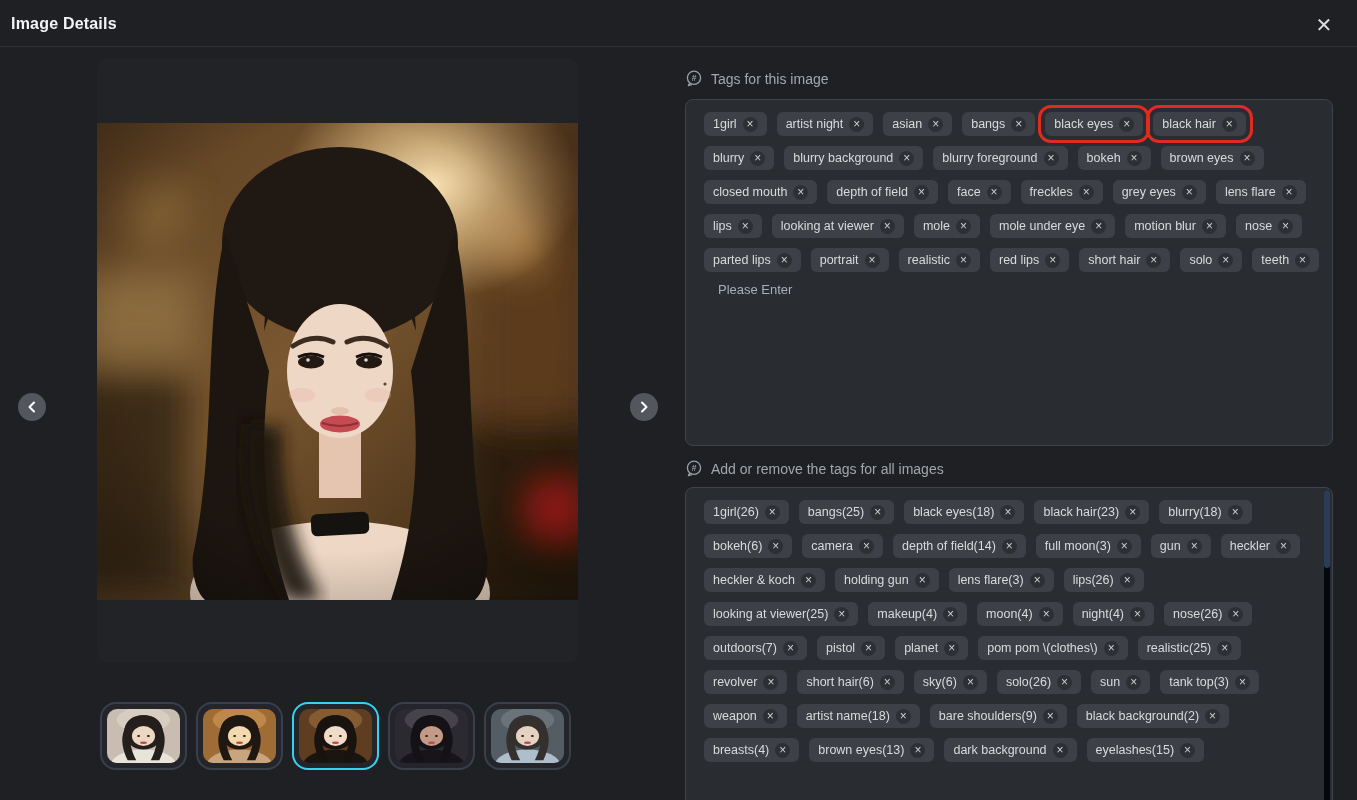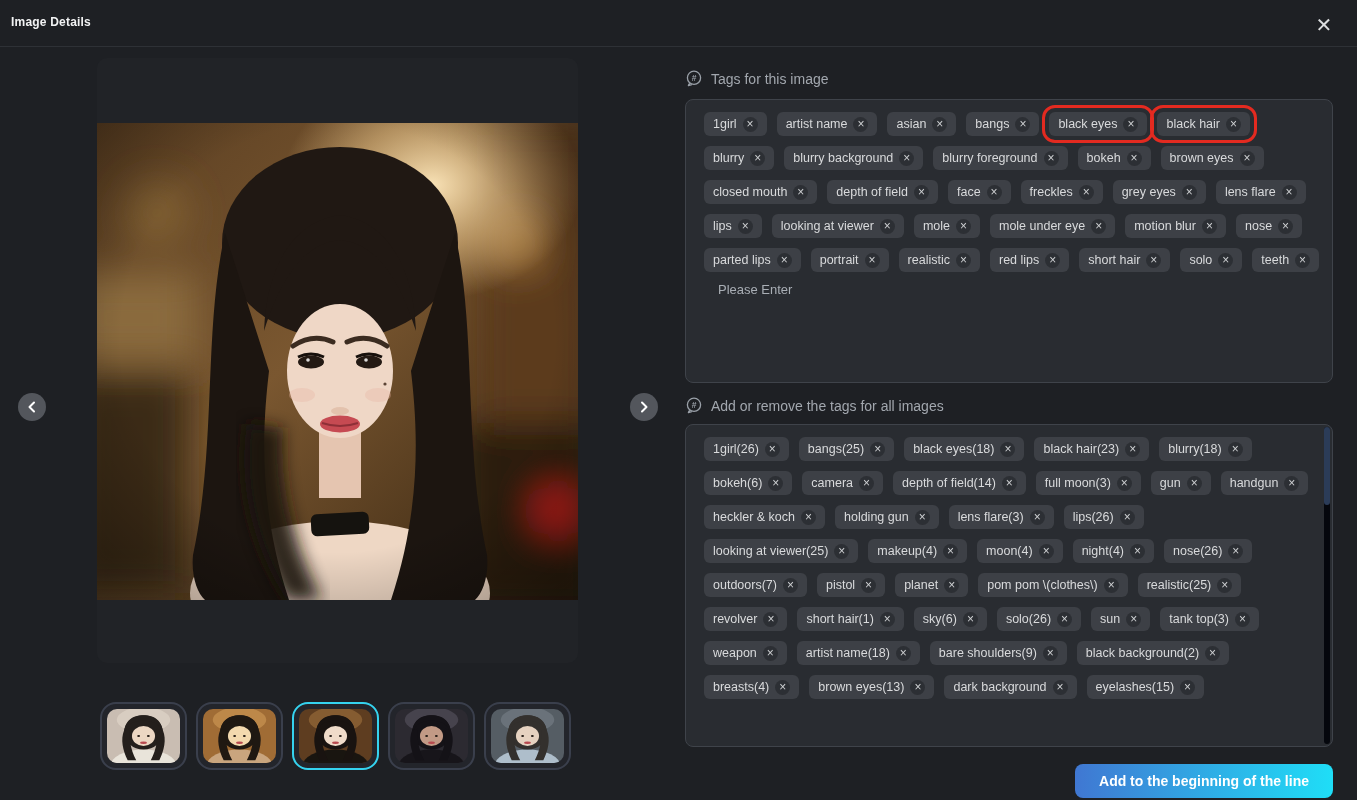--- a/index.html
+++ b/index.html
@@ -6,21 +6,21 @@
     --page-bg:#1e2024; --panel-bg:#292c31; --panel-border:#3f434a;
     --chip-bg:#3d4046; --chip-text:#d9dadc; --red:#e32a20;
     --grad-a:#4077d2; --grad-b:#1fdef7;
   }
   *{box-sizing:border-box; margin:0; padding:0;}
   html,body{width:1357px;height:800px;overflow:hidden;}
   body{background:var(--page-bg); font-family:"Liberation Sans",sans-serif; position:relative; color:#e8e9ea;}
 
   
   .titlebar{position:absolute;left:0;top:0;width:1357px;height:47px;border-bottom:1px solid #2e3136;}
-  .title{position:absolute;left:11px;top:15px;font-size:12px;font-weight:bold;color:#f2f3f4;letter-spacing:.2px;}
+  .title{position:absolute;left:11px;top:15px;font-size:16px;font-weight:bold;color:#f2f3f4;letter-spacing:.2px;}
   .close-btn{position:absolute;right:22px;top:14px;width:22px;height:22px;background:none;border:none;color:#dcdee0;font-size:20px;line-height:20px;cursor:pointer;font-family:"Liberation Sans",sans-serif;}
 
   
   .image-panel{position:absolute;left:97px;top:58px;width:481px;height:605px;background:#212327;border-radius:10px;overflow:hidden;}
   .photo{position:absolute;left:0;top:65px;width:481px;height:477px;}
   .nav-btn{position:absolute;width:28px;height:28px;border-radius:50%;background:#53565c;border:none;display:flex;align-items:center;justify-content:center;cursor:pointer;}
   .nav-left{left:18px;top:393px;}
   .nav-right{left:630px;top:393px;}
 
   
@@ -28,21 +28,21 @@
   .thumb{width:87px;height:68px;border-radius:16px;border:2px solid #3a3f4c;background:#23252b;padding:5px;cursor:pointer;}
   .thumb.selected{border-color:#35d3ef;}
   .thumb-img{width:100%;height:100%;border-radius:10px;overflow:hidden;}
   .thumb-img svg{display:block;}
 
   
   .right-col{position:absolute;left:685px;top:47px;width:648px;}
   .section-header{display:flex;align-items:center;gap:8px;margin-top:22px;font-size:14px;color:#a2a7ae;}
   .section-header .hdr-txt{padding-top:1px;}
   .tags-panel{position:relative;margin-top:12px;width:648px;background:var(--panel-bg);border:1px solid var(--panel-border);border-radius:8px;padding:12px 16px 0 18px;}
-  .panel-1{height:284px;}
+  .panel-1{height:347px;}
   .panel-2{height:323px;margin-top:10px;}
   .tag-row{display:flex;gap:10px;margin-bottom:10px;}
   .chip{display:inline-flex;align-items:center;height:24px;background:var(--chip-bg);border-radius:6px;padding:0 9px;font-size:12.5px;color:var(--chip-text);white-space:nowrap;}
   .chip-label{margin-right:6px;}
   .chip-x{display:inline-block;width:15px;height:15px;line-height:14px;text-align:center;border-radius:50%;background:rgba(15,17,20,.35);color:#cfd1d3;font-size:12px;cursor:pointer;}
   .chip-highlight{outline:3px solid var(--red);outline-offset:4px;}
   .tag-input{display:block;margin:4px 0 0 14px;background:transparent;border:none;outline:none;color:#ffffff;font-size:13px;font-family:"Liberation Sans",sans-serif;width:260px;}
   .tag-input::placeholder{color:#a9aeb5;}
 
   
@@ -242,21 +242,21 @@
   </div>
 
   <div class="tags-panel panel-1">
     <div id="image-tag-rows">
         <div class="tag-row">
           <span class="chip">
             <span class="chip-label">1girl</span>
             <span class="chip-x">×</span>
           </span>
           <span class="chip">
-            <span class="chip-label">artist name</span>
+            <span class="chip-label">artist night</span>
             <span class="chip-x">×</span>
           </span>
           <span class="chip">
             <span class="chip-label">asian</span>
             <span class="chip-x">×</span>
           </span>
           <span class="chip">
             <span class="chip-label">bangs</span>
             <span class="chip-x">×</span>
           </span>
@@ -425,21 +425,21 @@
           </span>
           <span class="chip">
             <span class="chip-label">full moon(3)</span>
             <span class="chip-x">×</span>
           </span>
           <span class="chip">
             <span class="chip-label">gun</span>
             <span class="chip-x">×</span>
           </span>
           <span class="chip">
-            <span class="chip-label">handgun</span>
+            <span class="chip-label">heckler</span>
             <span class="chip-x">×</span>
           </span>
         </div>
         <div class="tag-row">
           <span class="chip">
             <span class="chip-label">heckler &amp; koch</span>
             <span class="chip-x">×</span>
           </span>
           <span class="chip">
             <span class="chip-label">holding gun</span>
@@ -497,21 +497,21 @@
             <span class="chip-label">realistic(25)</span>
             <span class="chip-x">×</span>
           </span>
         </div>
         <div class="tag-row">
           <span class="chip">
             <span class="chip-label">revolver</span>
             <span class="chip-x">×</span>
           </span>
           <span class="chip">
-            <span class="chip-label">short hair(1)</span>
+            <span class="chip-label">short hair(6)</span>
             <span class="chip-x">×</span>
           </span>
           <span class="chip">
             <span class="chip-label">sky(6)</span>
             <span class="chip-x">×</span>
           </span>
           <span class="chip">
             <span class="chip-label">solo(26)</span>
             <span class="chip-x">×</span>
           </span>

